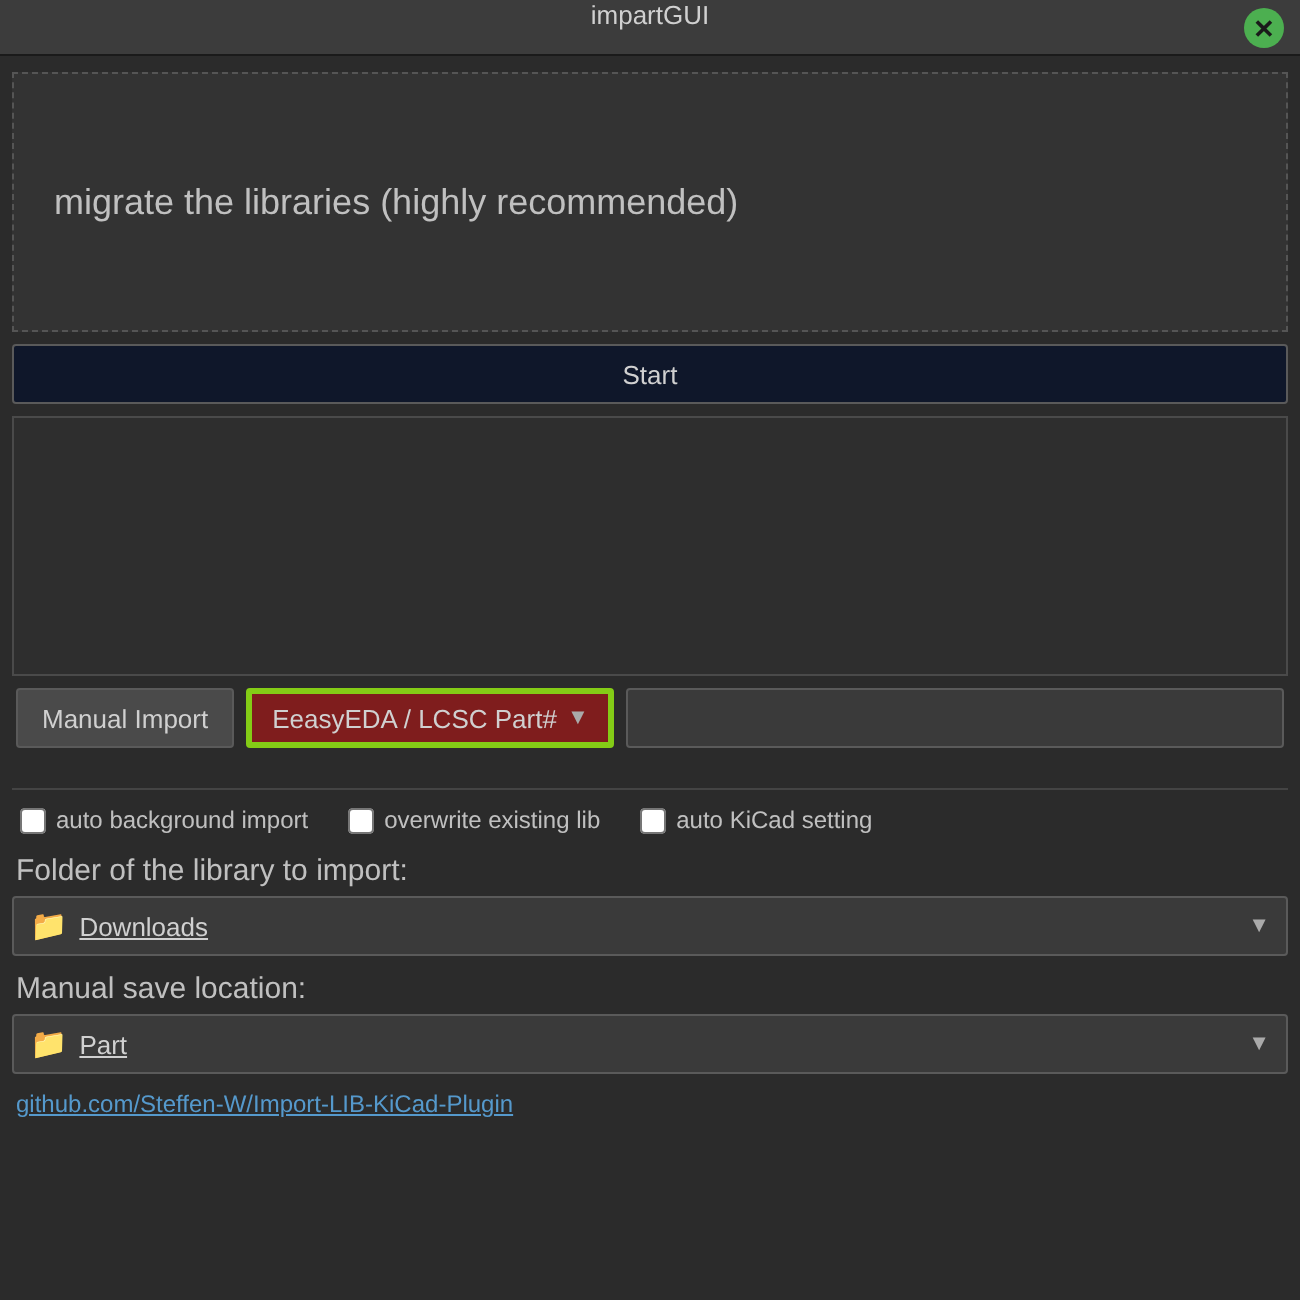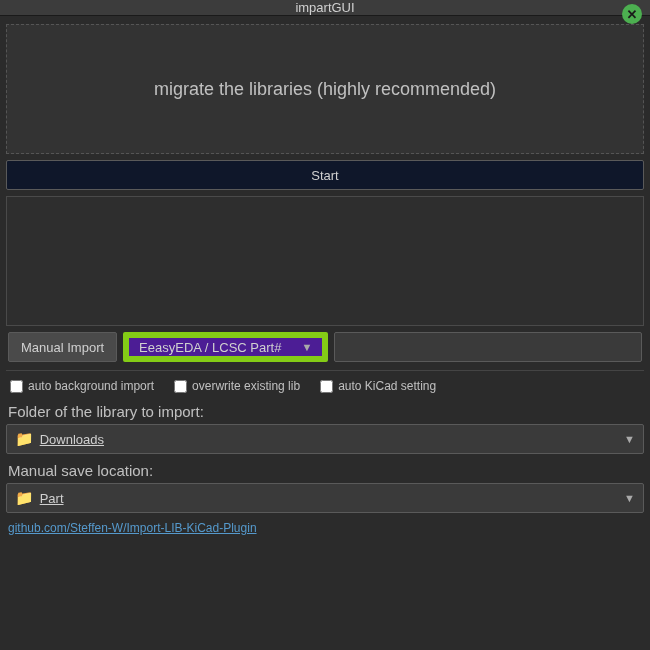--- a/index.html
+++ b/index.html
@@ -8,21 +8,21 @@
       height: 650px;
       background: #2b2b2b;
       font-family: 'Segoe UI', Arial, sans-serif;
       font-size: 13px;
       color: #d0d0d0;
       overflow: hidden;
     }
 
     .title-bar {
       background: #3c3c3c;
-      height: 16px;
+      height: 28px;
       display: flex;
       align-items: flex-start;
       justify-content: center;
       position: relative;
       border-bottom: 1px solid #1a1a1a;
     }
     .title-bar-text {
       font-size: 13px;
       color: #d0d0d0;
     }
@@ -51,21 +51,20 @@
       flex-direction: column;
       gap: 0;
     }
 
     .migrate-box {
       border: 1px dashed #555;
       background: #333;
       min-height: 130px;
       display: flex;
       align-items: center;
-      justify-content: center;
       margin-bottom: 6px;
     }
     .migrate-text {
       font-size: 18px;
       color: #c0c0c0;
       text-align: center;
       padding: 20px;
     }
 
     .start-btn-row {
@@ -86,47 +85,47 @@
       border: 1px solid #4a4a4a;
       background: #2e2e2e;
       height: 130px;
       margin-bottom: 6px;
     }
 
     .import-row {
       display: flex;
       align-items: flex-end;
       gap: 6px;
-      margin-bottom: 8px;
+      margin-bottom: 20px;
       padding: 0 2px;
     }
     .manual-import-btn {
       height: 30px;
       padding: 0 12px;
       background: #4a4a4a;
       border: 1px solid #5a5a5a;
       color: #d0d0d0;
       font-size: 13px;
       cursor: pointer;
       border-radius: 2px;
       white-space: nowrap;
     }
 
     .dropdown-btn {
       height: 30px;
       padding: 0 10px;
-      background: #4c1d95;
-      border: 6px solid #84cc16;
-      color: #d0d0d0;
-      font-size: 13px;
-      cursor: pointer;
-      border-radius: 2px;
-      display: flex;
-      align-items: center;
-      gap: 20px;
+      background: #7f1d1d;
+      border: 3px solid #84cc16;
+      color: #d0d0d0;
+      font-size: 13px;
+      cursor: pointer;
+      border-radius: 2px;
+      display: flex;
+      align-items: center;
+      gap: 5px;
       white-space: nowrap;
     }
 
     .text-input-field {
       flex: 1;
       height: 30px;
       background: #3a3a3a;
       border: 1px solid #5a5a5a;
       color: #d0d0d0;
       font-size: 13px;

